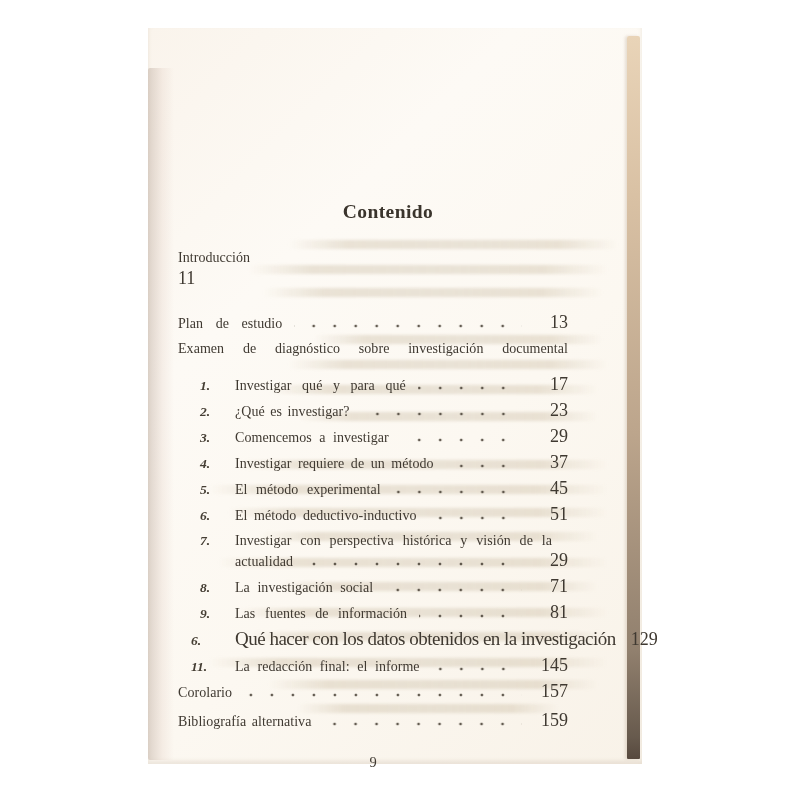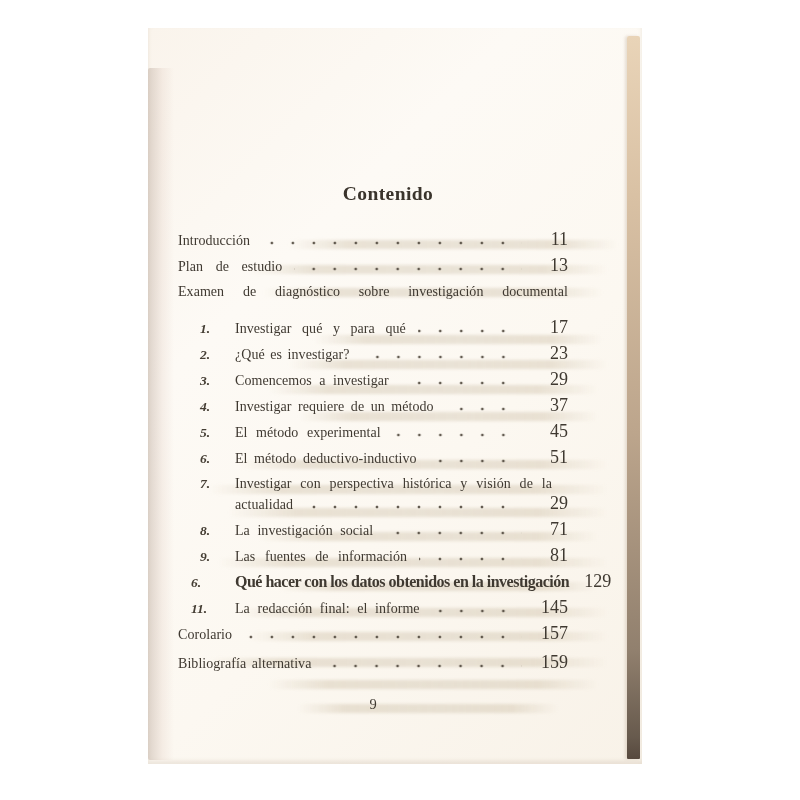--- a/index.html
+++ b/index.html
@@ -22,35 +22,35 @@
     position:absolute;right:2px;top:8px;bottom:5px;width:13px;
     background:linear-gradient(to bottom,#e9d4b8 0%,#d9c1a4 22%,#bca58c 55%,#91806e 85%,#675a4d 97%,#57493e 100%);
     border-radius:2px 2px 1px 1px;
     box-shadow:-2px 0 3px rgba(190,170,150,.35);
   }
   .ghost{
     position:absolute;height:9px;border-radius:5px;
     background:linear-gradient(90deg,rgba(196,180,152,0) 0%,rgba(196,180,152,.34) 18%,rgba(189,174,148,.30) 55%,rgba(196,180,152,.34) 82%,rgba(196,180,152,0) 100%);
     filter:blur(1.6px);
   }
-  .content{position:absolute;left:30px;top:155px;width:390px;color:#3f3931;}
+  .content{position:absolute;left:30px;top:173px;width:390px;color:#3f3931;}
   .title{
     margin:0 0 26px 0;padding-left:30px;text-align:center;
     font-size:19.5px;font-weight:bold;letter-spacing:.4px;color:#3a342c;
   }
   #toc .row{display:flex;align-items:baseline;margin-top:8px;line-height:17px;}
-  #toc .row:first-child{margin-top:0;}
+  #toc .row:first-child{margin-top:0;flex-direction:column;}
   #toc .row.cont{margin-top:3px;}
   #toc .row:nth-child(17),#toc .row:nth-child(18){margin-top:11px;}
   .num{flex:0 0 57px;width:57px;box-sizing:border-box;padding-left:22px;
        font-style:italic;font-weight:bold;font-size:13.5px;color:#453e34;}
   .num.wide{padding-left:13px;}
   .label{font-size:14px;color:#3f3931;white-space:nowrap;letter-spacing:.05px;}
   .label.just{flex:1;white-space:normal;text-align:justify;text-align-last:justify;}
-  .label.tight{letter-spacing:-.5px;font-size:16px;font-weight:bold;}
+  .label.tight{letter-spacing:-.5px;font-size:19px;}
   .leader{
     flex:1 1 0;min-width:0;height:4px;align-self:flex-end;margin:0 10px 4px 12px;
     background-image:radial-gradient(circle at 2px 2px,rgba(72,64,53,.85) 1.15px,rgba(72,64,53,0) 1.7px);
     background-size:21px 4px;background-repeat:repeat-x;background-position:right bottom;
   }
   .leader.hidden{background:none;margin:0 3px 4px 3px;}
   .pg{flex:0 0 36px;text-align:right;font-size:18px;color:#3f3931;}
   .indent{flex:0 0 auto;height:1px;}
   .folio{margin-top:24px;text-align:center;font-size:14.5px;color:#3f3931;}
 </style>

